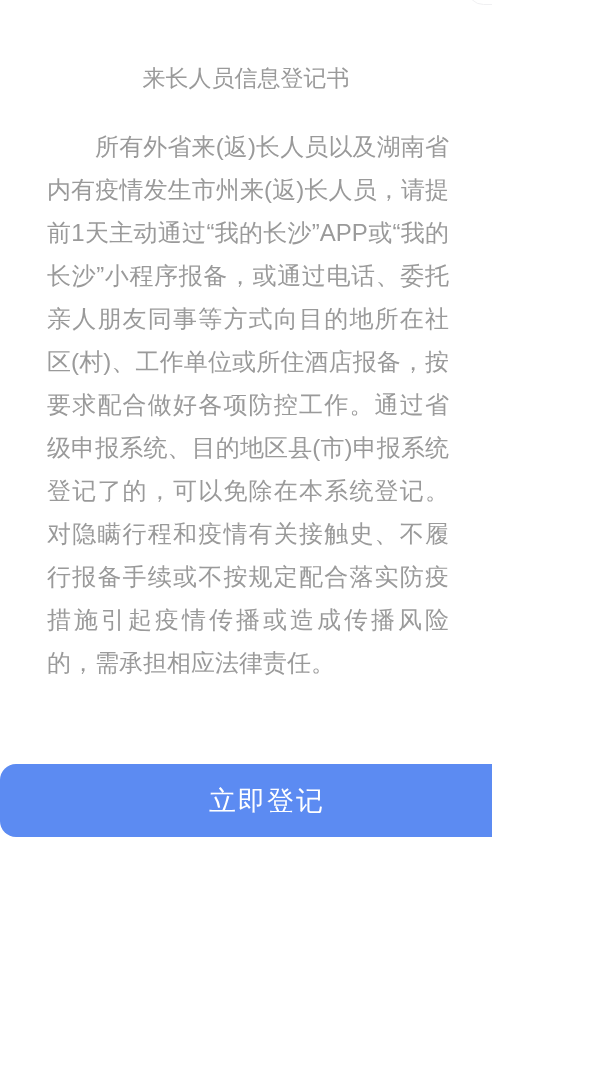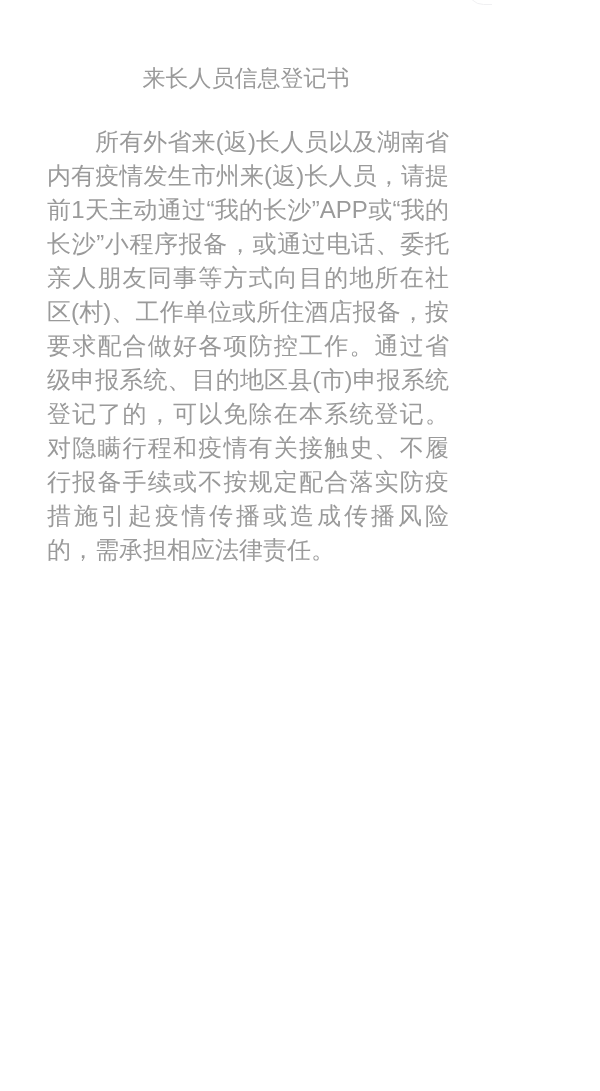--- a/index.html
+++ b/index.html
@@ -42,21 +42,21 @@
     line-height: 32px;
     color: var(--text);
   }
   .notice {
     margin: 31px 43px 0 47px;
   }
   .notice p {
     margin: 0;
     text-indent: 2em;
     font-size: 24px;
-    line-height: 34px;
+    line-height: 43px;
     color: var(--text);
     text-align: justify;
     text-justify: inter-ideograph;
   }
   .phone-link {
     margin: 23px 43px 0 47px;
     font-size: 24px;
     line-height: 43px;
     color: var(--text);
     cursor: pointer;
@@ -83,14 +83,15 @@
 
   <div class="capsule-outline"></div>
 
   <h1 class="page-title">来长人员信息登记书</h1>
 
   <div class="notice">
     <p>所有外省来(返)长人员以及湖南省内有疫情发生市州来(返)长人员，请提前1天主动通过“我的长沙”APP或“我的长沙”小程序报备，或通过电话、委托亲人朋友同事等方式向目的地所在社区(村)、工作单位或所住酒店报备，按要求配合做好各项防控工作。通过省级申报系统、目的地区县(市)申报系统登记了的，可以免除在本系统登记。对隐瞒行程和疫情有关接触史、不履行报备手续或不按规定配合落实防疫措施引起疫情传播或造成传播风险的，需承担相应法律责任。</p>
   </div>
 
 
+  <button class="register-btn">立即登记</button>
 
 </div>
 
 </body></html>

